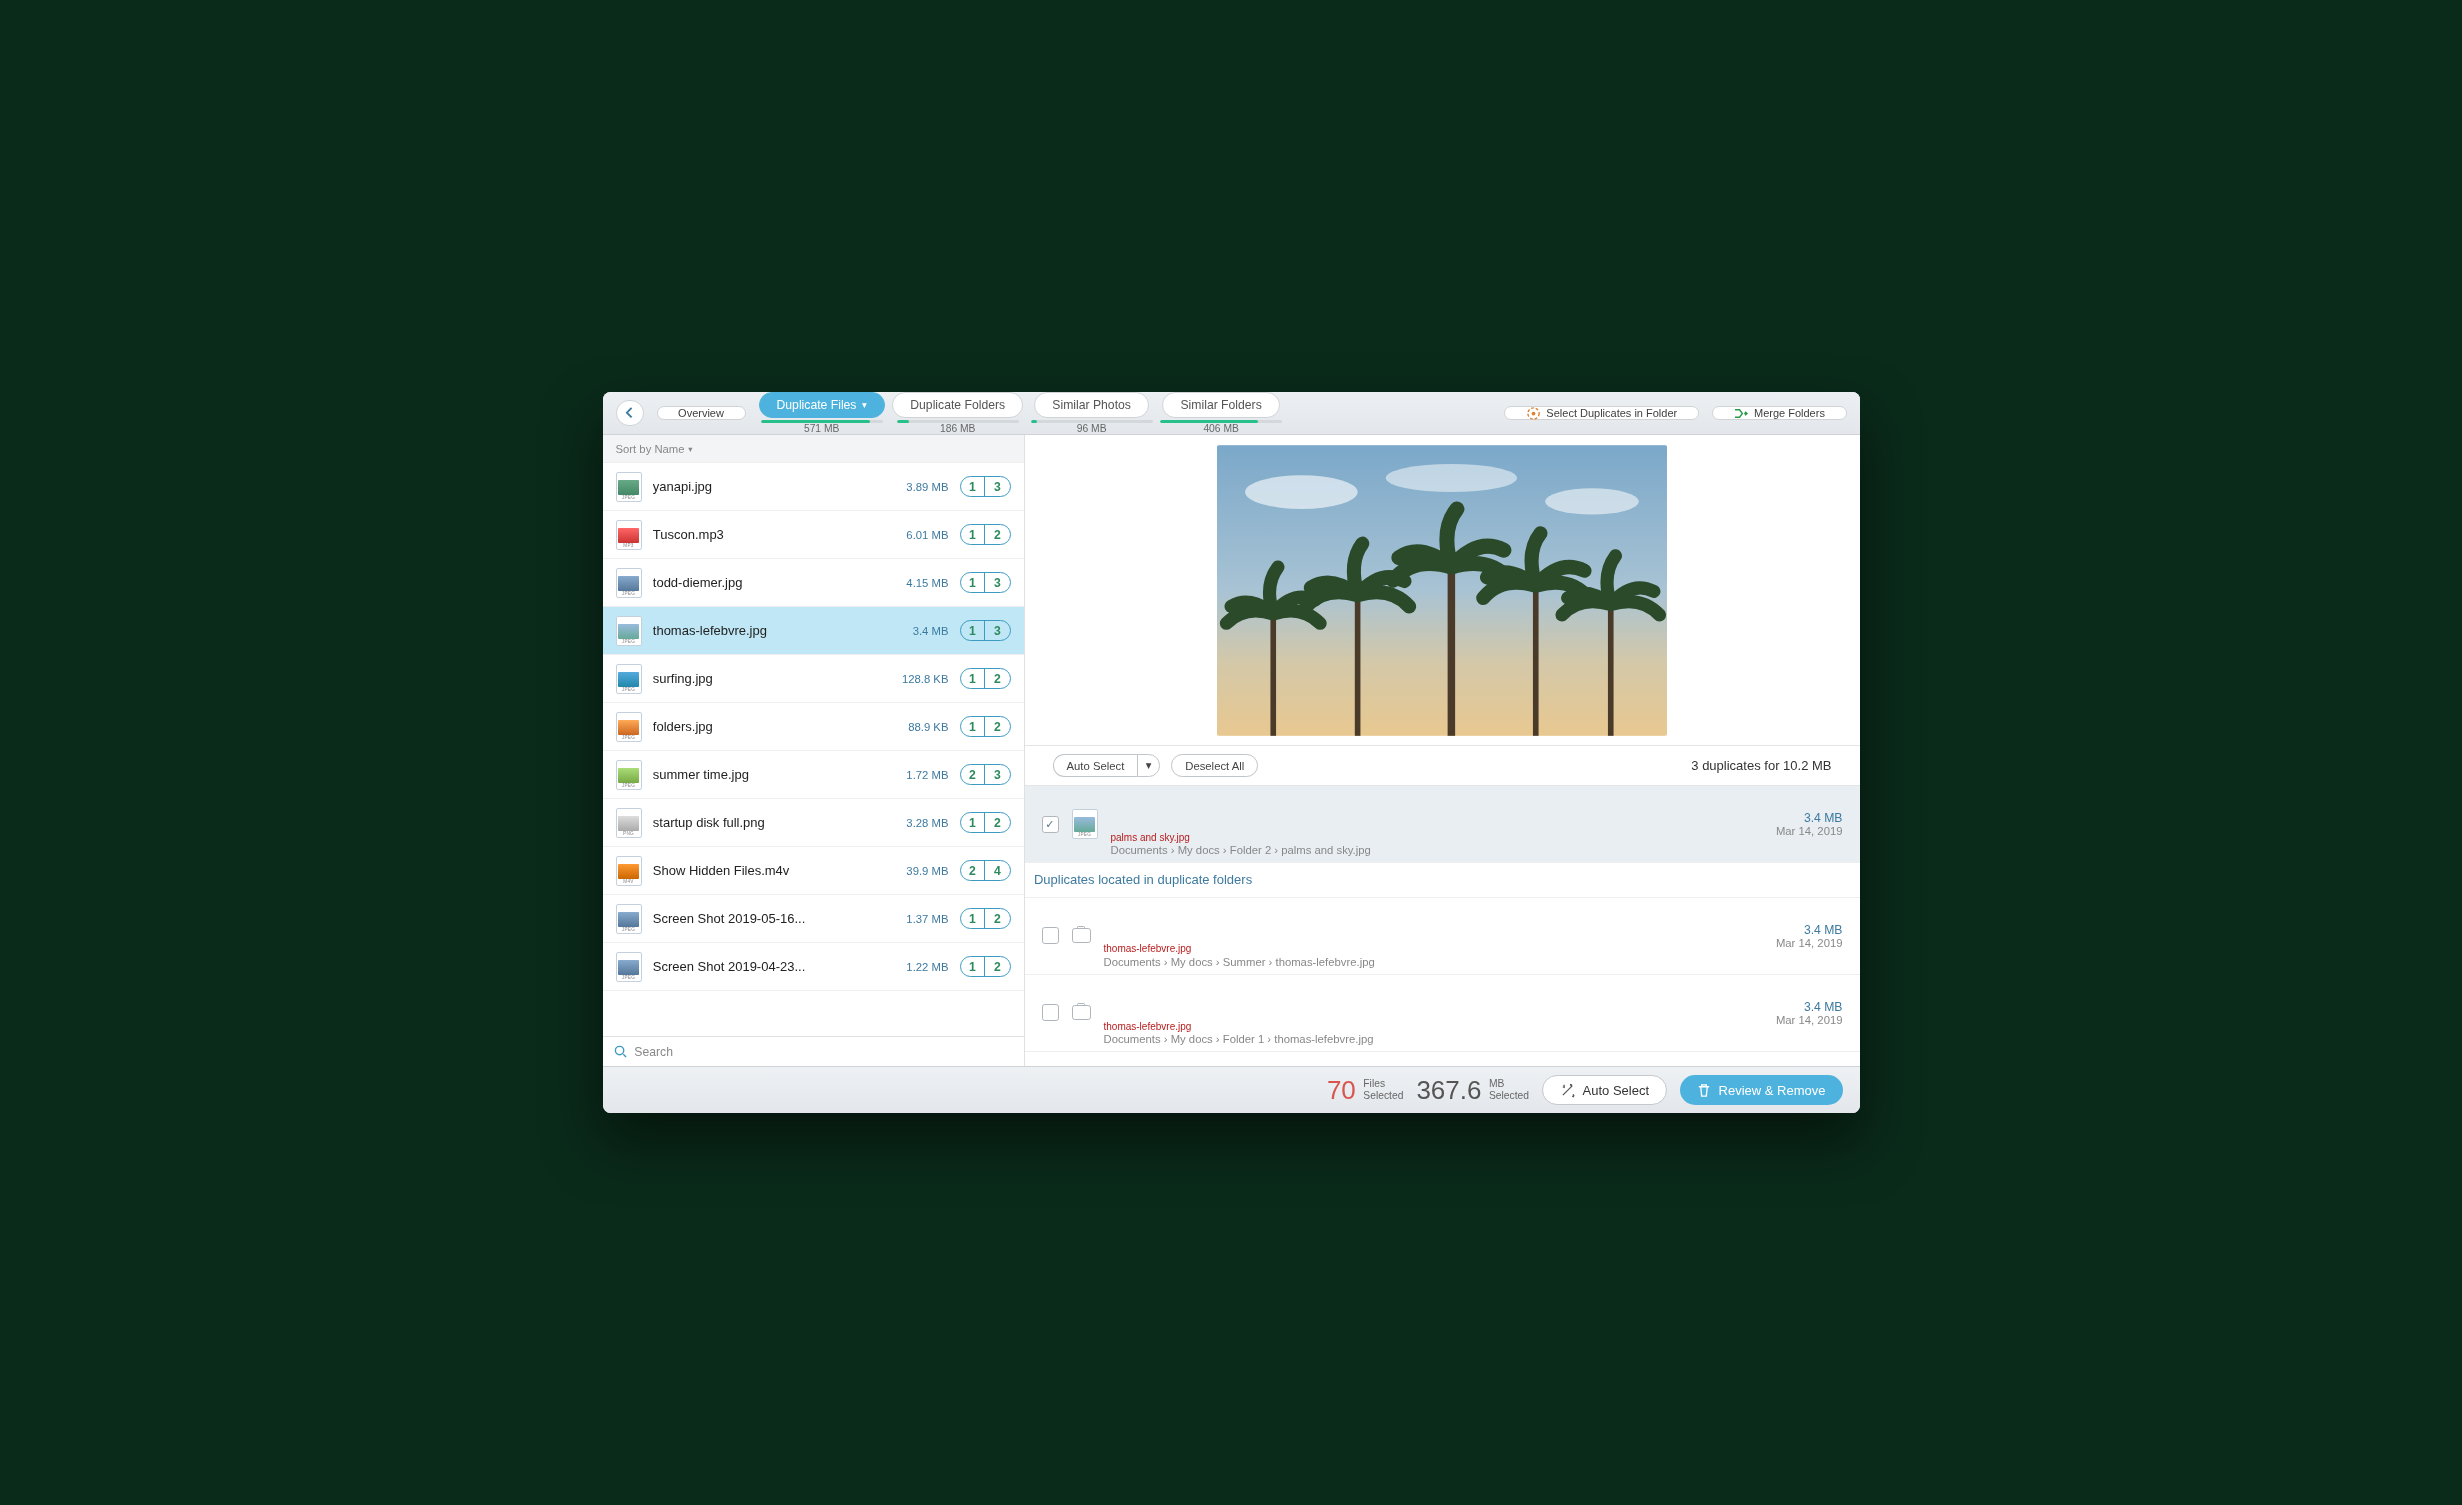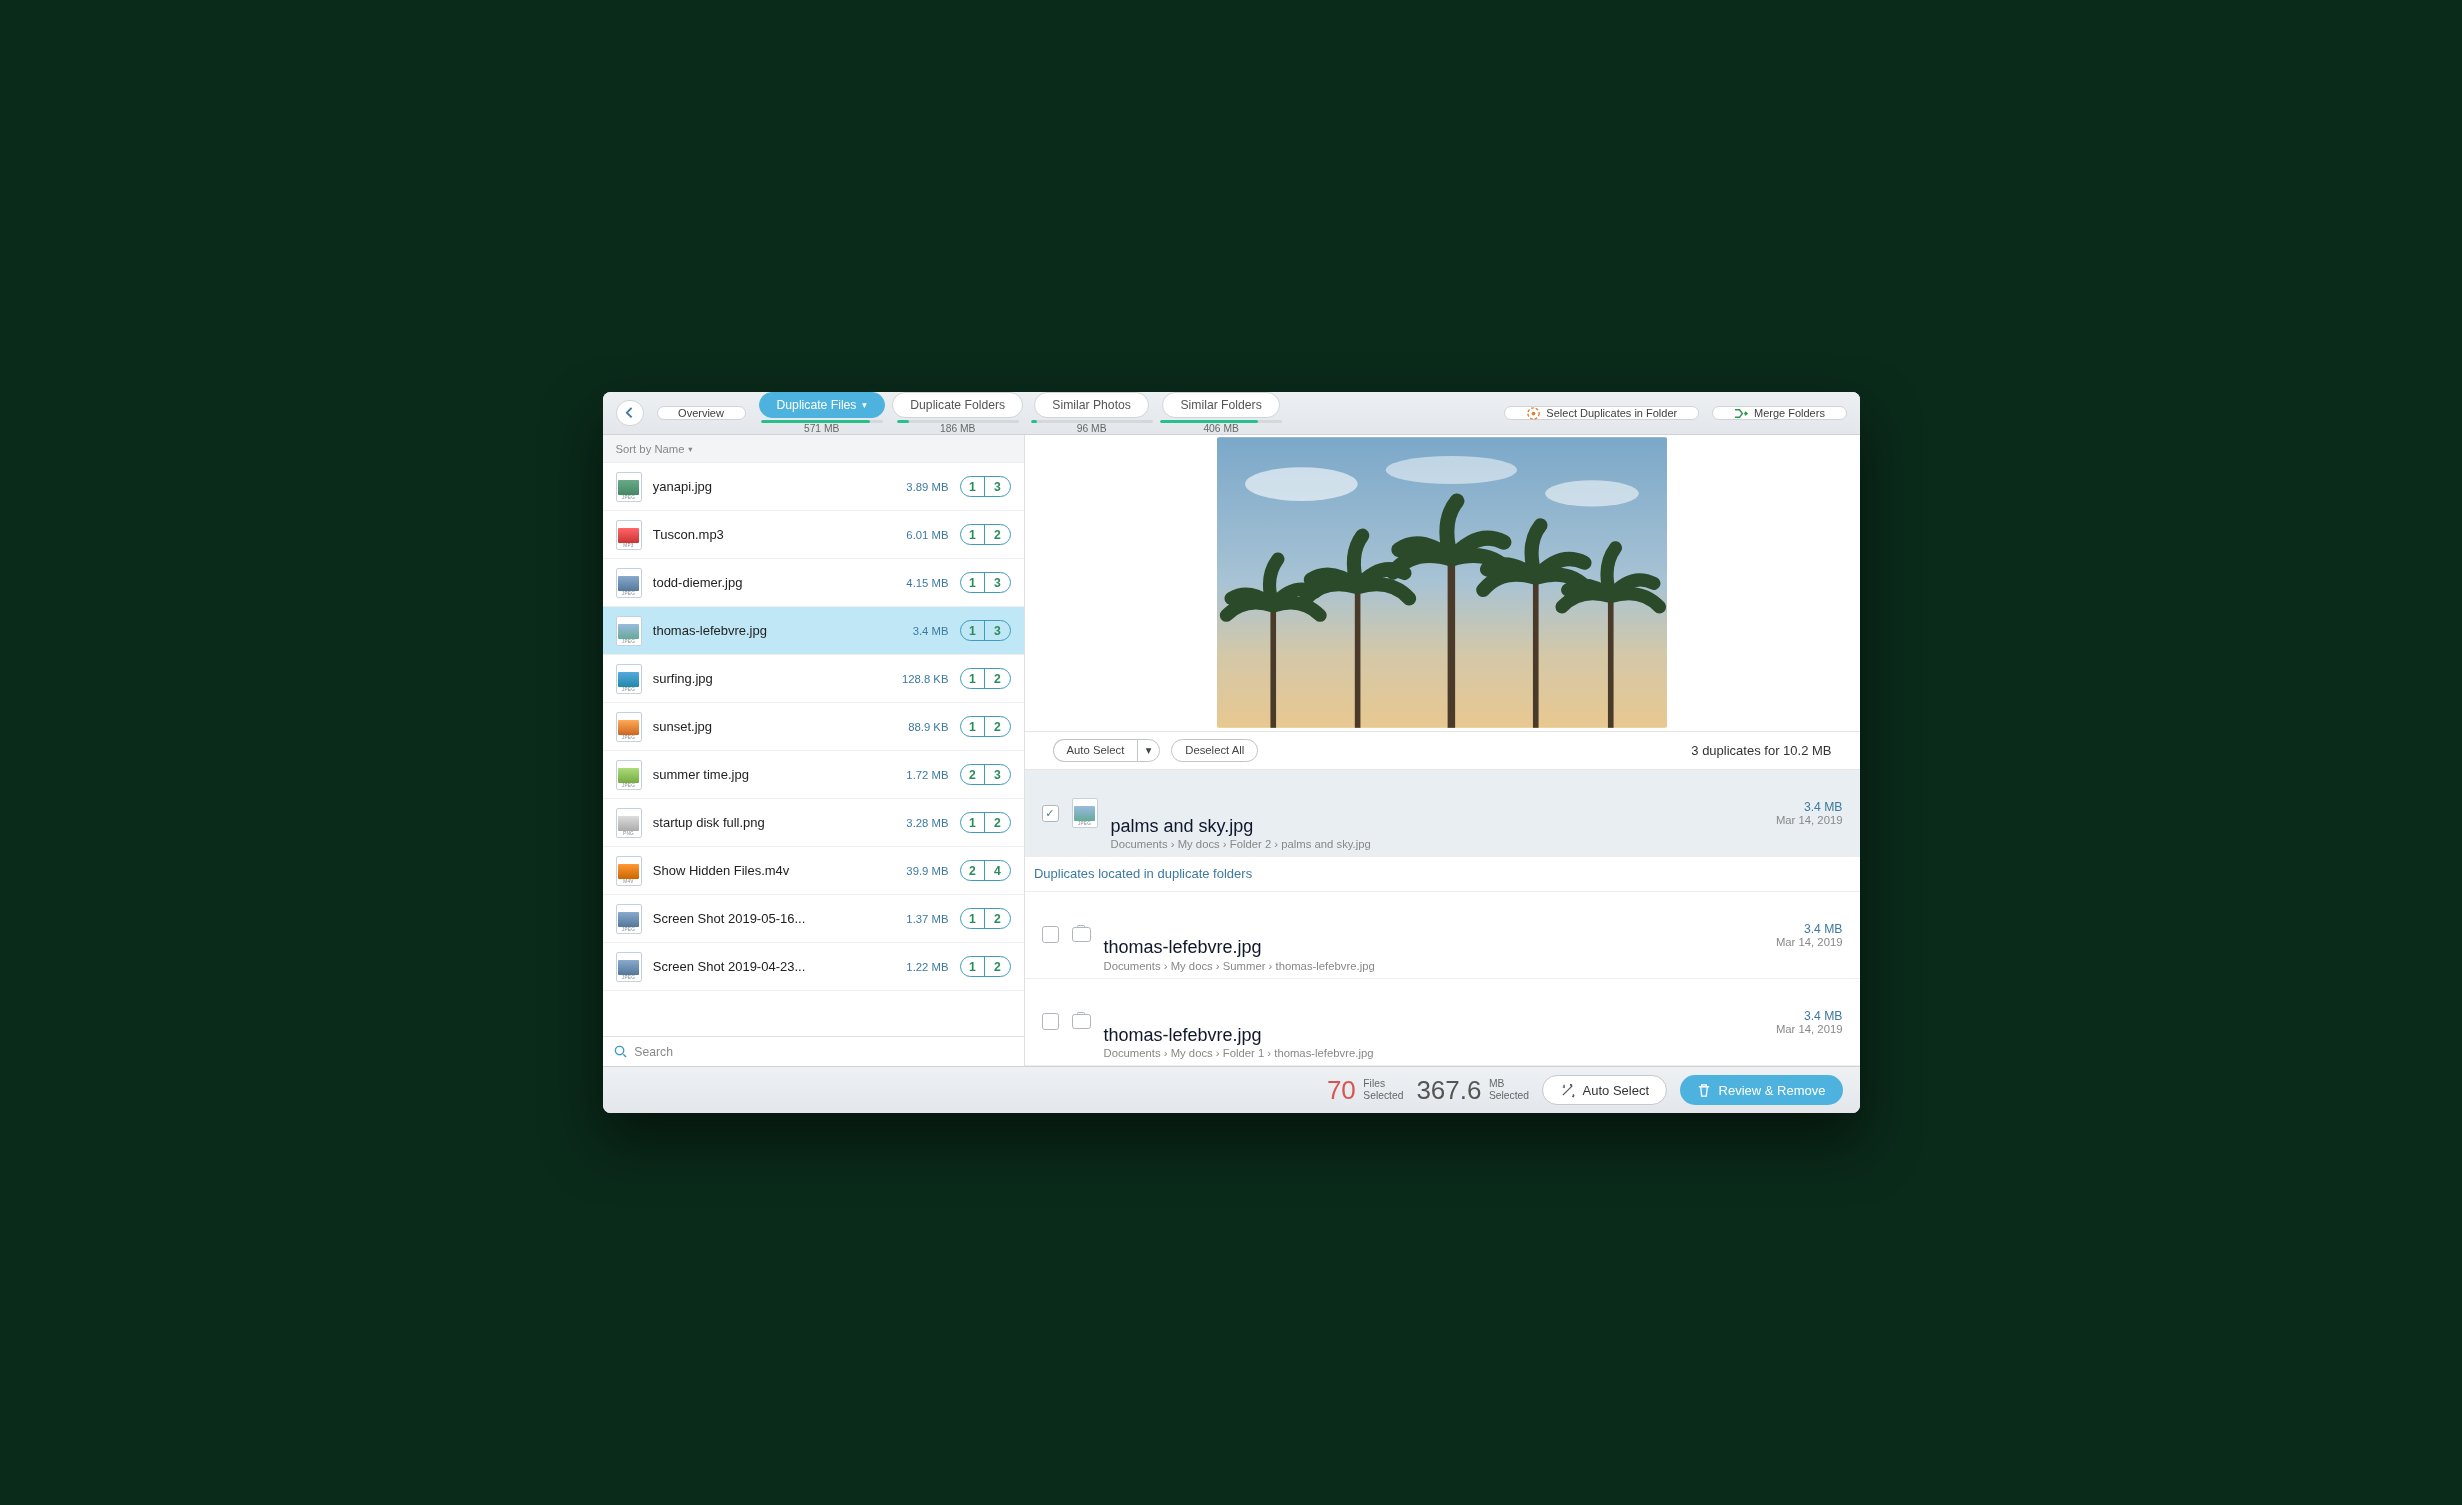--- a/index.html
+++ b/index.html
@@ -43,21 +43,21 @@
 .actionbar { height: 41px; border-top: 0.9px solid #e5e5e5; border-bottom: 0.9px solid #e5e5e5; display: flex; align-items: center; padding: 0 28px; gap: 11.3px;}
 .smallpill { height: 22.5px; padding: 0 13px; border-radius: 11.3px; background: #fff; border: 0.9px solid #c0c5c9; font-size: 11.3px; color: #444; display:flex; align-items:center; }
 .splitpill { display:flex; }
 .splitpill .smallpill:first-child{ border-top-right-radius:0; border-bottom-right-radius:0; border-right:none;}
 .splitpill .smallpill:last-child{ border-top-left-radius:0; border-bottom-left-radius:0; padding:0 7.5px;}
 .dupsummary { margin-left: auto; font-size: 13px; color: #333; }
 .duprow { padding: 5.6px 17px; display: flex; align-items: center; gap: 13px; border-bottom: 0.9px solid #eee; }
 .duprow.sel { background: #e8eef2; }
 .dupck { width: 17px; height: 17px; border: 0.9px solid #b0b6bc; border-radius: 2.8px; background:#fff; display:flex; align-items:center; justify-content:center; font-size:11.3px; color:#5a7a8a;}
 .dupinfo { flex: 1; display:flex; flex-direction:column; gap:1.9px; }
-.dupname { font-size: 18px; color: #0f172a; margin-top: 40px; }
+.dupname { font-size: 10px; color: #b91c1c; margin-top: 40px; }
 .duppath { font-size: 11.3px; color: #888; }
 .dupright { text-align: right; }
 .dupsize { font-size: 12.2px; color: #3d7aa0; }
 .dupdate { font-size: 11.3px; color: #888; }
 .divtext { padding: 9.4px; font-size: 13px; color: #3d7aa0; border-bottom:0.9px solid #eee; }
 .footer { height: 47px; background: linear-gradient(#eef1f4, #e3e7eb); border-top: 0.9px solid #d0d3d6; display: flex; align-items: center; padding: 0 17px; gap: 13px; }
 .footer .spacer{flex:1;}
 .statnum { font-size: 26px; font-weight: 300; }
 .statlbl { font-size: 10.3px; color: #666; line-height:1.2; }
 .statgrp { display:flex; align-items:center; gap:7.5px;}
@@ -191,21 +191,21 @@
   <div class="badge">
               <span>1</span>
               <span>2</span>
             </div>
           </div>
           <div class="filerow">
             <div class="ficon">
               <div class="thumb" style="background:linear-gradient(#fa5,#c62)"></div>
               <div class="ext">JPEG</div>
             </div>
-  <div class="fname">sunset.jpg</div>
+  <div class="fname">folders.jpg</div>
   <div class="fsize">88.9 KB</div>
   <div class="badge">
               <span>1</span>
               <span>2</span>
             </div>
           </div>
           <div class="filerow">
             <div class="ficon">
               <div class="thumb" style="background:linear-gradient(#ad7,#7a4)"></div>
               <div class="ext">JPEG</div>

